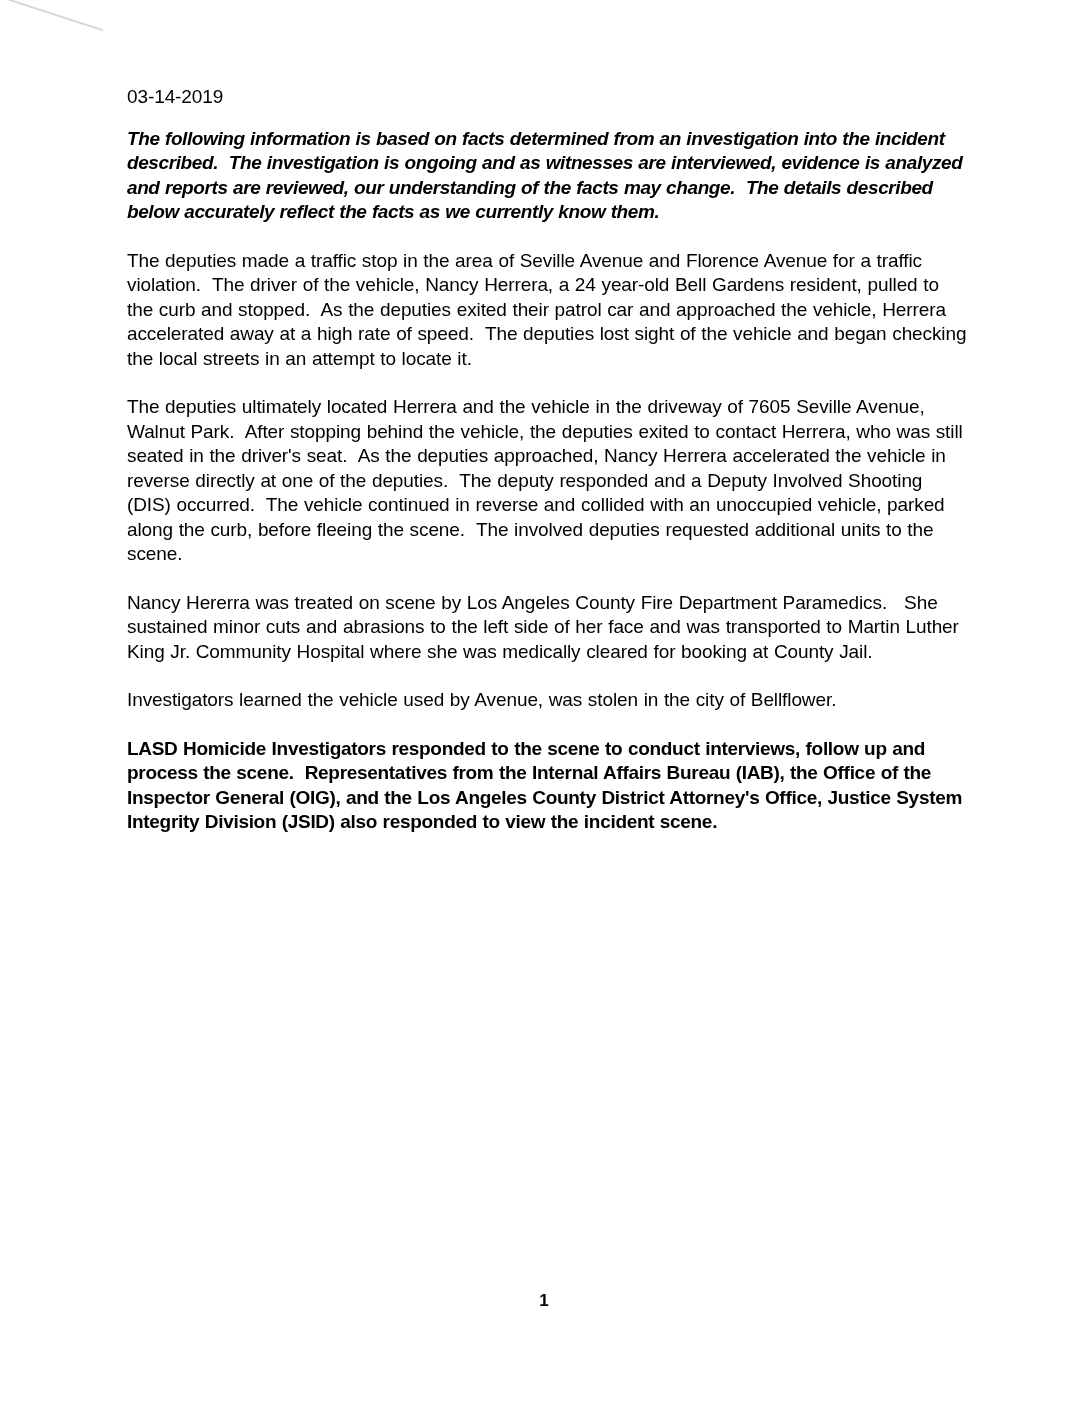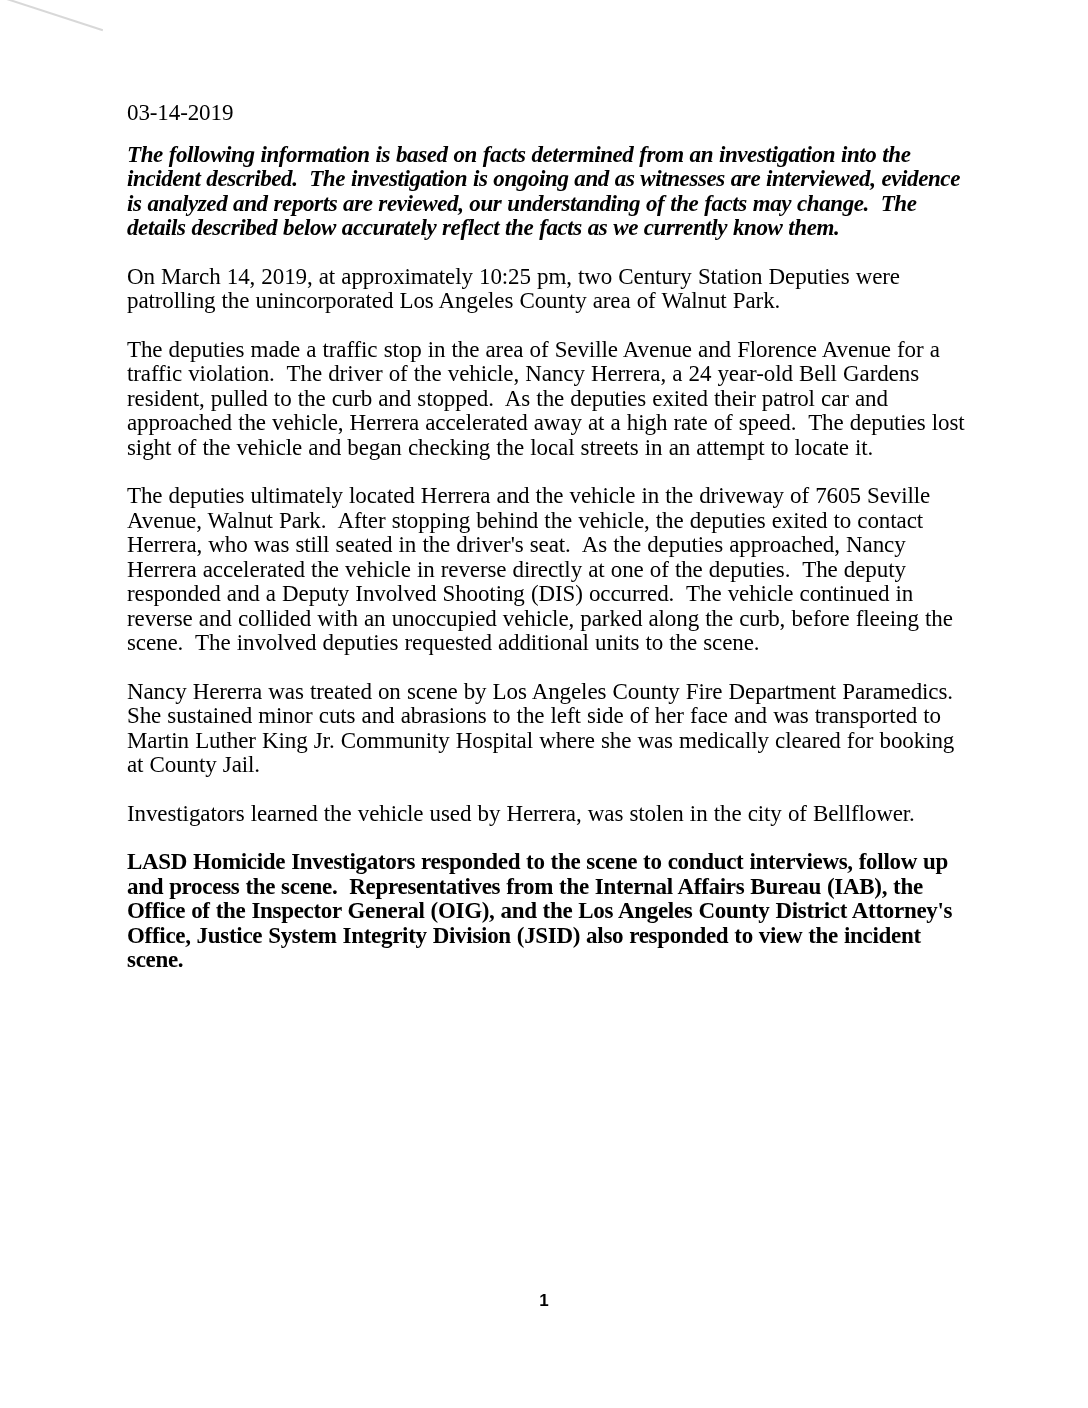--- a/index.html
+++ b/index.html
@@ -16,27 +16,26 @@
     color: #000000;
     -webkit-font-smoothing: none;
   }
   .page {
     position: absolute;
     top: 85px;
     left: 127px;
     width: 842px;
   }
   .para {
-    font-size: 23px;
+    font-size: 19px;
     line-height: 24.5px;
-    margin: 16px 0 24px 0;
+    margin: 0 0 24px 0;
     white-space: pre-wrap;
     letter-spacing: -0.1px;
     word-spacing: 0.5px;
-    font-family: Liberation Serif, serif;
   }
   .para-date {
     margin-bottom: 17px;
   }
   .para-title {
     margin-bottom: 25px;
   }
   .para-bold-italic {
     font-weight: bold;
     font-style: italic;
@@ -73,29 +72,28 @@
 
 <div class="scan-artifact"></div>
 
 <div class="page">
 
   <p class="para para-date">03-14-2019</p>
 
 
   <p class="para para-bold-italic">The following information is based on facts determined from an investigation into the incident described.  The investigation is ongoing and as witnesses are interviewed, evidence is analyzed and reports are reviewed, our understanding of the facts may change.  The details described below accurately reflect the facts as we currently know them.</p>
 
-  <p class="para">On March 14, 2019, at approximately 10:25 pm, two Century Station Deputies were patrolling the unincorporated Los Angeles County area of Walnut Park.</p>
 
   <p class="para">The deputies made a traffic stop in the area of Seville Avenue and Florence Avenue for a traffic violation.  The driver of the vehicle, Nancy Herrera, a 24 year-old Bell Gardens resident, pulled to the curb and stopped.  As the deputies exited their patrol car and approached the vehicle, Herrera accelerated away at a high rate of speed.  The deputies lost sight of the vehicle and began checking the local streets in an attempt to locate it.</p>
 
   <p class="para">The deputies ultimately located Herrera and the vehicle in the driveway of 7605 Seville Avenue, Walnut Park.  After stopping behind the vehicle, the deputies exited to contact Herrera, who was still seated in the driver's seat.  As the deputies approached, Nancy Herrera accelerated the vehicle in reverse directly at one of the deputies.  The deputy responded and a Deputy Involved Shooting (DIS) occurred.  The vehicle continued in reverse and collided with an unoccupied vehicle, parked along the curb, before fleeing the scene.  The involved deputies requested additional units to the scene.</p>
 
 
   <p class="para">Nancy Hererra was treated on scene by Los Angeles County Fire Department Paramedics.   She sustained minor cuts and abrasions to the left side of her face and was transported to Martin Luther King Jr. Community Hospital where she was medically cleared for booking at County Jail.</p>
 
 
-  <p class="para">Investigators learned the vehicle used by Herrera, was stolen in the city of Bellflower.</p>
+  <p class="para">Investigators learned the vehicle used by Avenue, was stolen in the city of Bellflower.</p>
 
   <p class="para para-bold">LASD Homicide Investigators responded to the scene to conduct interviews, follow up and process the scene.  Representatives from the Internal Affairs Bureau (IAB), the Office of the Inspector General (OIG), and the Los Angeles County District Attorney's Office, Justice System Integrity Division (JSID) also responded to view the incident scene.</p>
 
 </div>
 
 <div class="page-number">1</div>
 
 </body></html>

